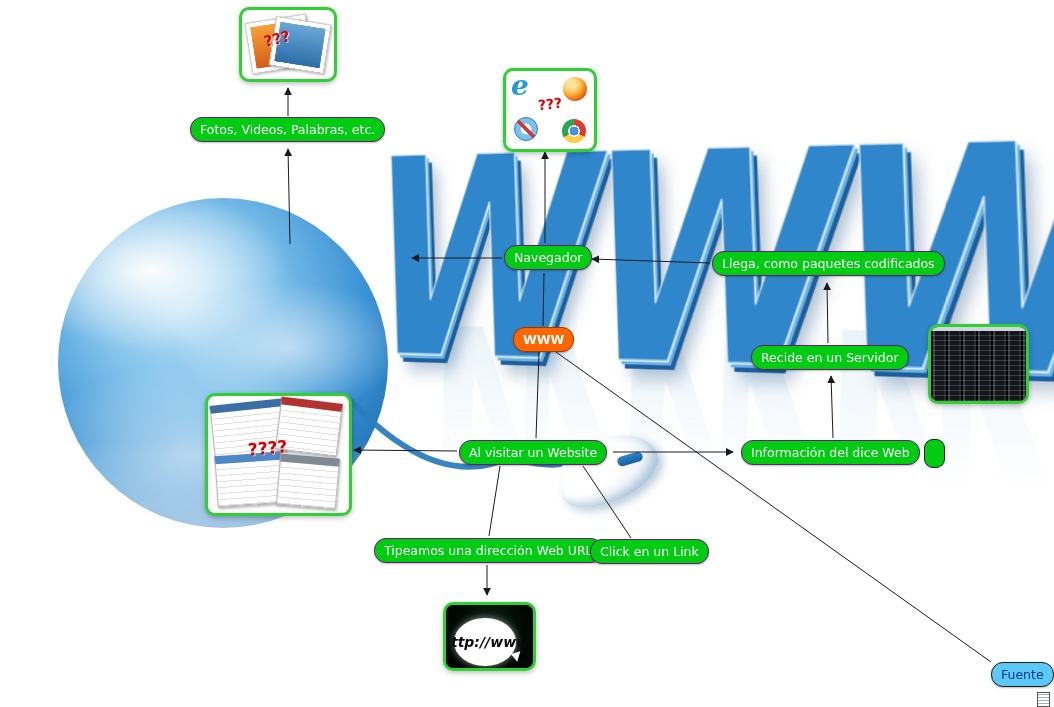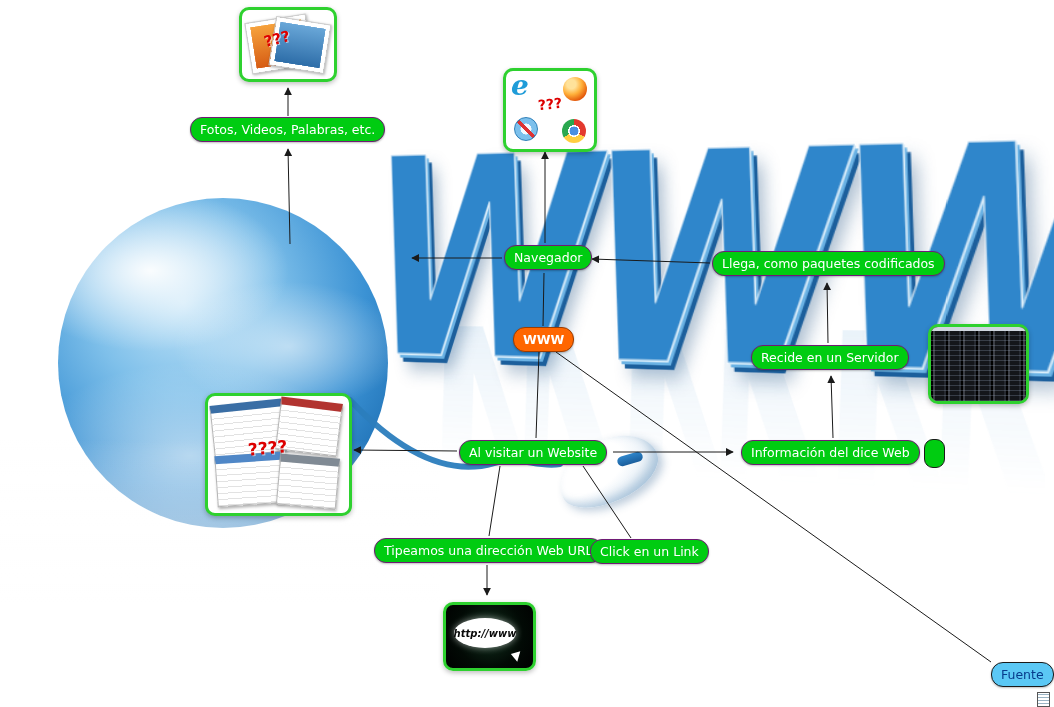--- a/index.html
+++ b/index.html
@@ -84,23 +84,23 @@
   
   .shot{position:absolute;border:1px solid #b5b5b5;box-shadow:1px 2px 3px rgba(0,0,0,.3);
     background:repeating-linear-gradient(#ffffff 0 5px, #e2e2e2 5px 6px);}
   .s1{left:4px;top:6px;width:70px;height:44px;transform:rotate(-6deg);border-top:8px solid #3a6ea5;}
   .s2{left:70px;top:4px;width:60px;height:44px;transform:rotate(7deg);border-top:8px solid #b23430;}
   .s3{left:8px;top:58px;width:64px;height:42px;transform:rotate(-4deg);border-top:8px solid #4f87c7;}
   .s4{left:70px;top:60px;width:58px;height:42px;transform:rotate(5deg);border-top:8px solid #808a94;}
 
   
   .urlbox{background:radial-gradient(circle at 50% 45%, #12331f 0%, #020a05 60%, #000 100%);}
-  .urlcloud{position:absolute;left:8px;top:13px;width:62px;height:30px;background:#fff;border-radius:50%;
+  .urlcloud{position:absolute;left:8px;top:13px;width:62px;height:48px;background:#fff;border-radius:50%;
     display:flex;align-items:center;justify-content:center;color:#0a0a0a;
-    font-style:italic;font-weight:bold;font-size:10px;box-shadow:0 0 7px rgba(255,255,255,.55);}
+    font-style:italic;font-weight:bold;font-size:14px;box-shadow:0 0 7px rgba(255,255,255,.55);}
   .cursor-tri{position:absolute;right:11px;bottom:8px;width:0;height:0;
     border-left:9px solid #fff;border-top:4px solid transparent;border-bottom:6px solid transparent;
     transform:rotate(-40deg);}
 </style>
 </head>
 <body>
 
 <div class="stage">
 
   <div class="globe"></div>

